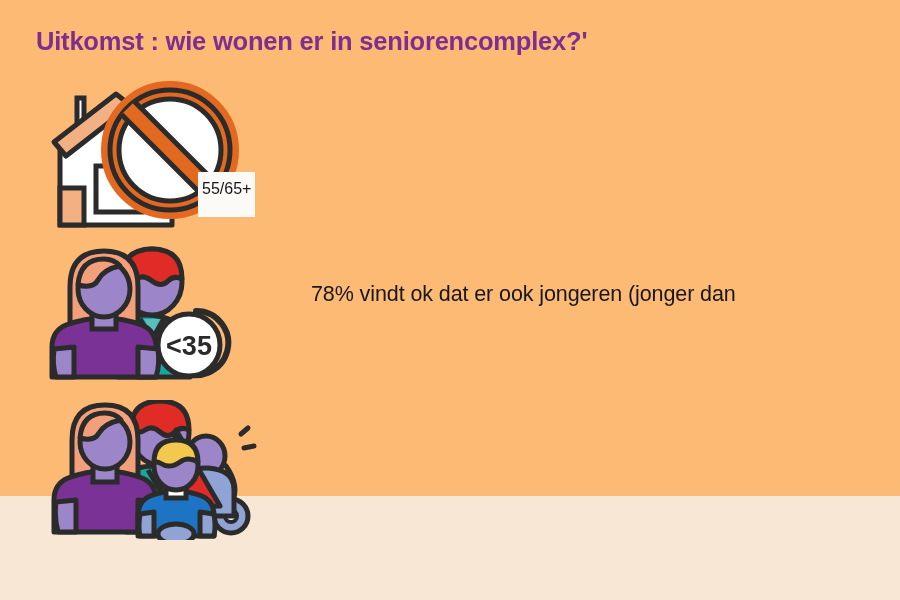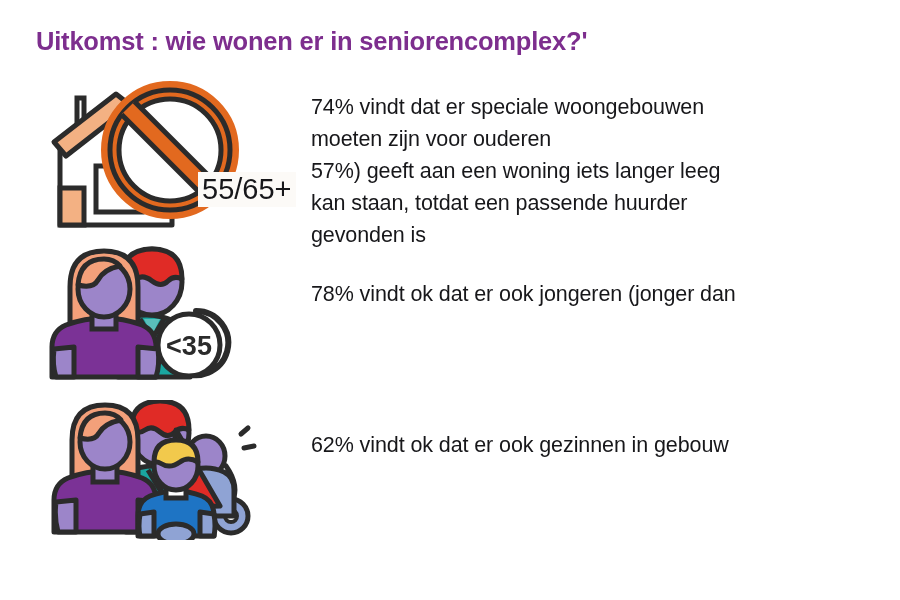--- a/index.html
+++ b/index.html
@@ -10,22 +10,22 @@
     width: 900px;
     height: 600px;
     background: #F8E7D4;
     font-family: "Liberation Sans", sans-serif;
     overflow: hidden;
     position: relative;
   }
   #slide {
     position: relative;
     width: 900px;
-    height: 600px;
-    background: #ffffff;
+    height: 496px;
+    background: #fdba74;
   }
 
   
   #title {
     position: absolute;
     left: 36px;
     top: 26px;
     width: 820px;
     font-size: 25.5px;
     font-weight: bold;
@@ -65,23 +65,23 @@
   #row3 { top: 400px; height: 150px; }
   #row3 .row-text { top: 29px; }
 
   
   #badge-5565 {
     position: absolute;
     left: 198px;
     top: 92px;
     background: #FCFAF7;
     color: #17171A;
-    font-size: 29px;
+    font-size: 16px;
     line-height: 30px;
-    padding: 2px 4px 3px 4px;
+    padding: 2px 4px 13px 4px;
     white-space: nowrap;
     letter-spacing: 0px;
   }
 
   .svg-icon { display: block; }
 </style>
 </head>
 <body>
 
 <div id="slide">
@@ -112,27 +112,20 @@
         <line x1="80" y1="28" x2="164" y2="112" stroke="none"></line>
         <g stroke="#2B2B2B" stroke-width="5">
           <line x1="73.6" y1="34.4" x2="157.6" y2="118.4"></line>
           <line x1="86.4" y1="21.6" x2="170.4" y2="105.6"></line>
         </g>
       </svg>
     </div>
 
     <div id="badge-5565">55/65+</div>
 
-    <div class="row-text">
-      <div>74% vindt dat er speciale woongebouwen</div>
-      <div>moeten zijn voor ouderen</div>
-      <div>57%) geeft aan een woning iets langer leeg</div>
-      <div>kan staan, totdat een passende huurder</div>
-      <div>gevonden is</div>
-    </div>
   </div>
 
   <div class="row" id="row2">
 
     <div class="row-icon">
       <svg class="svg-icon" width="185" height="140" viewBox="0 0 185 140" xmlns="http://www.w3.org/2000/svg">
 
         <path d="M70 76 q28 -12 56 0 q16 7 16 24 v32 h-72 v-32 q0 -17 0 -24 z" fill="#1AA6A0" stroke="#2B2B2B" stroke-width="5" stroke-linejoin="round"></path>
 
         <path d="M92 74 L104 94 L116 74" fill="none" stroke="#2B2B2B" stroke-width="5" stroke-linejoin="round"></path>
@@ -203,17 +196,16 @@
         <path d="M152 112 v24 h14 q2 -10 0 -22 z" fill="#8FA3D4" stroke="#2B2B2B" stroke-width="5" stroke-linejoin="round"></path>
         <path d="M118 82 h20 v16 h-20 z" fill="#FFFFFF" stroke="#2B2B2B" stroke-width="5"></path>
         <ellipse cx="128" cy="66" rx="22" ry="24" fill="#9C85C9" stroke="#2B2B2B" stroke-width="5"></ellipse>
         <path d="M106 62 q0 -22 22 -22 q22 0 22 22 q-10 -6 -18 0 q-10 7 -18 2 q-5 -3 -8 -2 z" fill="#F2C94C" stroke="#2B2B2B" stroke-width="5" stroke-linejoin="round"></path>
 
         <ellipse cx="128" cy="134" rx="18" ry="10" fill="#8FA3D4" stroke="#2B2B2B" stroke-width="5"></ellipse>
       </svg>
     </div>
 
     <div class="row-text">
-      <div>62% vindt ok dat er ook gezinnen in gebouw</div>
     </div>
   </div>
 
 </div>
 
 </body></html>

